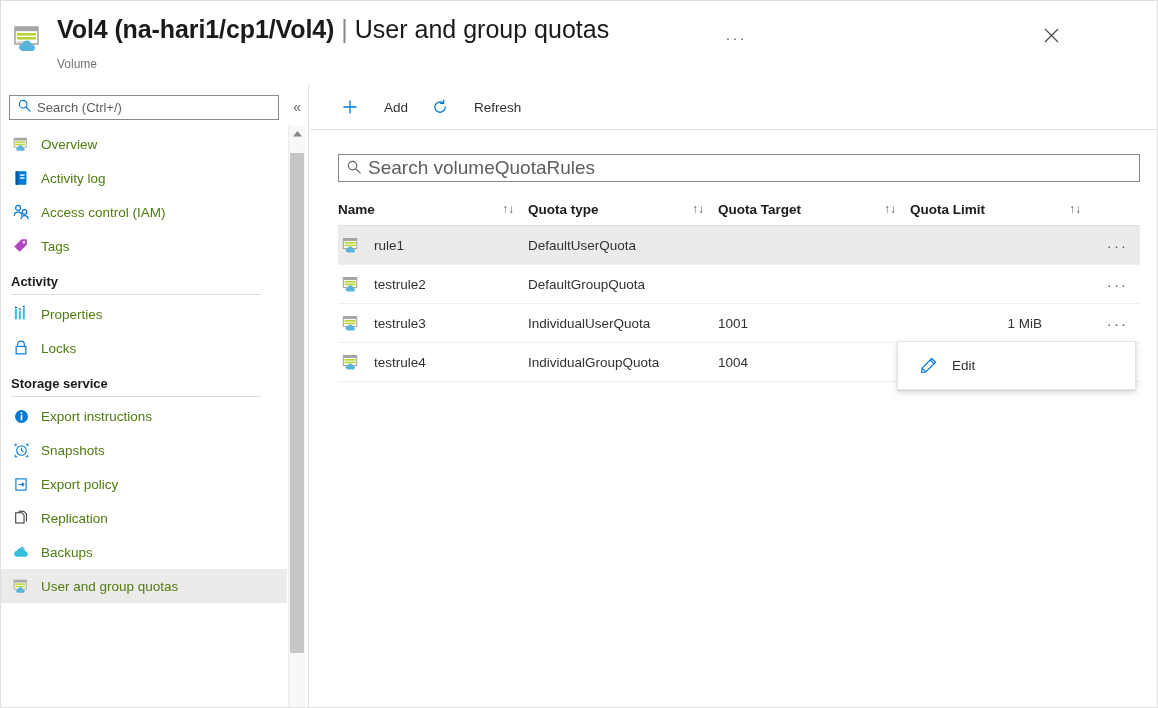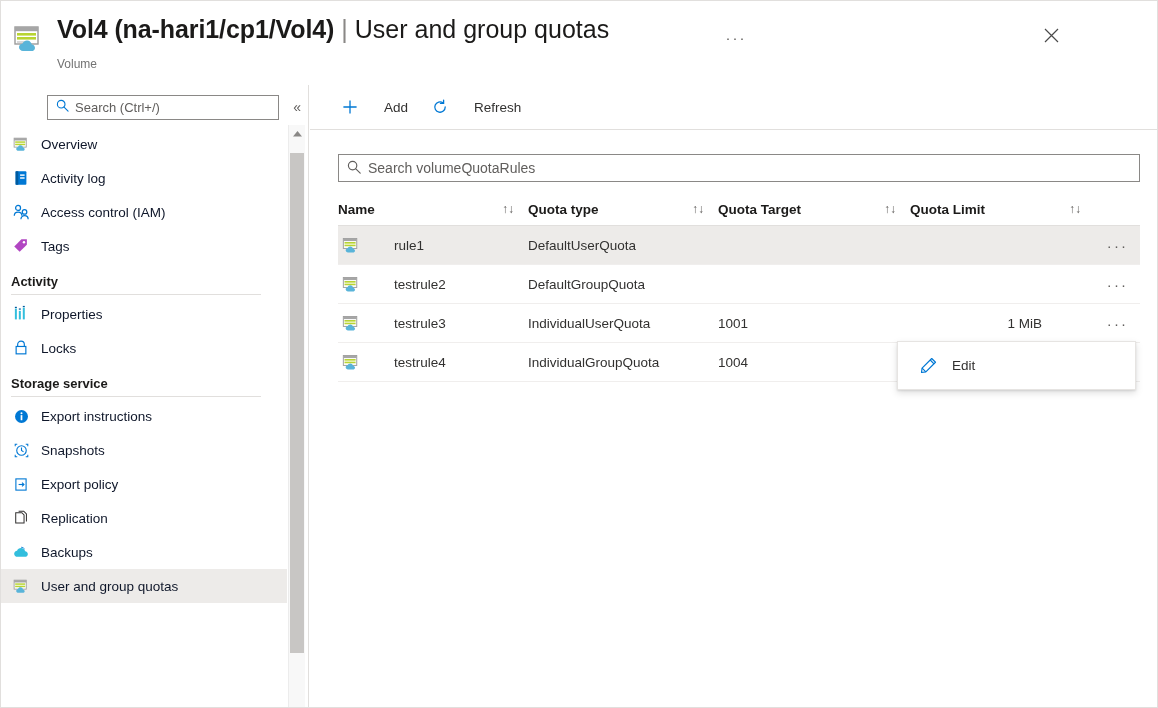--- a/index.html
+++ b/index.html
@@ -116,21 +116,20 @@
   }
   #nav-search {
     position: relative;
     width: 284px; height: 25px;
     border: 1px solid #8a8886;
     box-sizing: border-box;
     background: #fff;
     display: flex;
     align-items: center;
     padding-left: 8px;
-    margin-left: 38px;
   }
   #nav-search .ph {
     font-size: 13px;
     color: #605e5c;
     margin-left: 6px;
   }
   #nav-collapse {
     margin-left: 14px;
     color: #605e5c;
     font-size: 14px;
@@ -160,21 +159,21 @@
   .nav-item .nav-ico {
     width: 20px; height: 20px;
     display: flex;
     align-items: center;
     justify-content: center;
     flex: none;
   }
   .nav-item .nav-label {
     margin-left: 10px;
     font-size: 13.5px;
-    color: #0f172a;
+    color: #4d7c0f;
     white-space: nowrap;
     text-align: right;
   }
   .nav-group {
     padding-left: 10px;
     margin-top: 11px;
   }
   .nav-group-title {
     font-size: 13px;
     font-weight: 700;
@@ -270,21 +269,21 @@
     left: 28px; top: 69px;
     width: 802px; height: 28px;
     border: 1px solid #8a8886;
     box-sizing: border-box;
     background: #fff;
     display: flex;
     align-items: center;
     padding-left: 8px;
   }
   #grid-search .ph {
-    font-size: 14px;
+    font-size: 19px;
     color: #605e5c;
     margin-left: 7px;
   }
 
   
   #table {
     position: absolute;
     left: 28px; top: 108px;
     width: 802px;
   }
@@ -305,21 +304,21 @@
   }
   .th .sort-ico {
     margin-left: auto;
     padding-right: 14px;
     color: #605e5c;
     font-size: 12px;
     font-weight: 400;
     cursor: pointer;
     white-space: nowrap;
   }
-  .col-name   { width: 190px; gap: 20px; }
+  .col-name   { width: 190px; }
   .col-type   { width: 190px; }
   .col-target { width: 192px; }
   .col-limit  { width: 185px; }
   .col-menu   { width: 45px; }
 
   .trow {
     display: flex;
     align-items: center;
     height: 39px;
     border-bottom: 1px solid #f0eeed;

